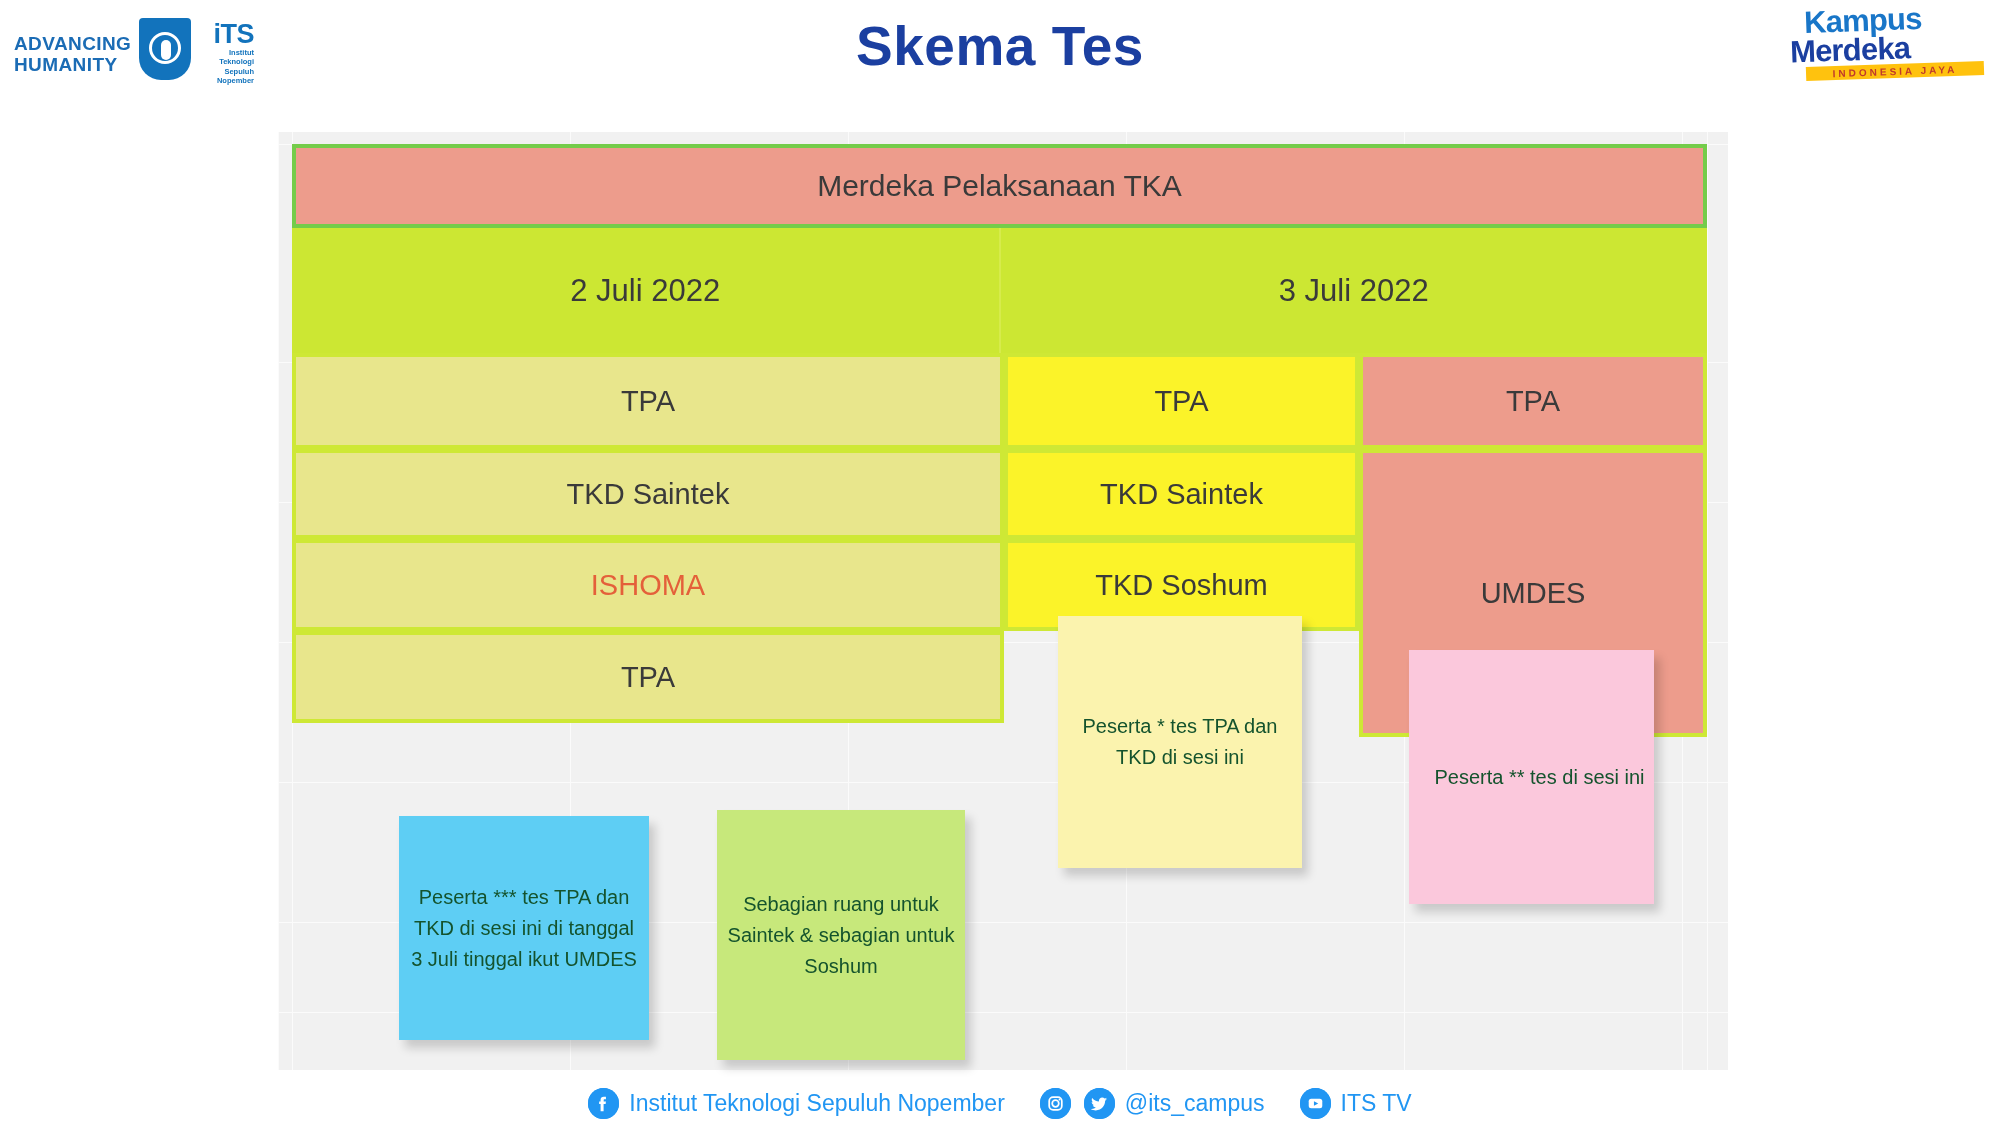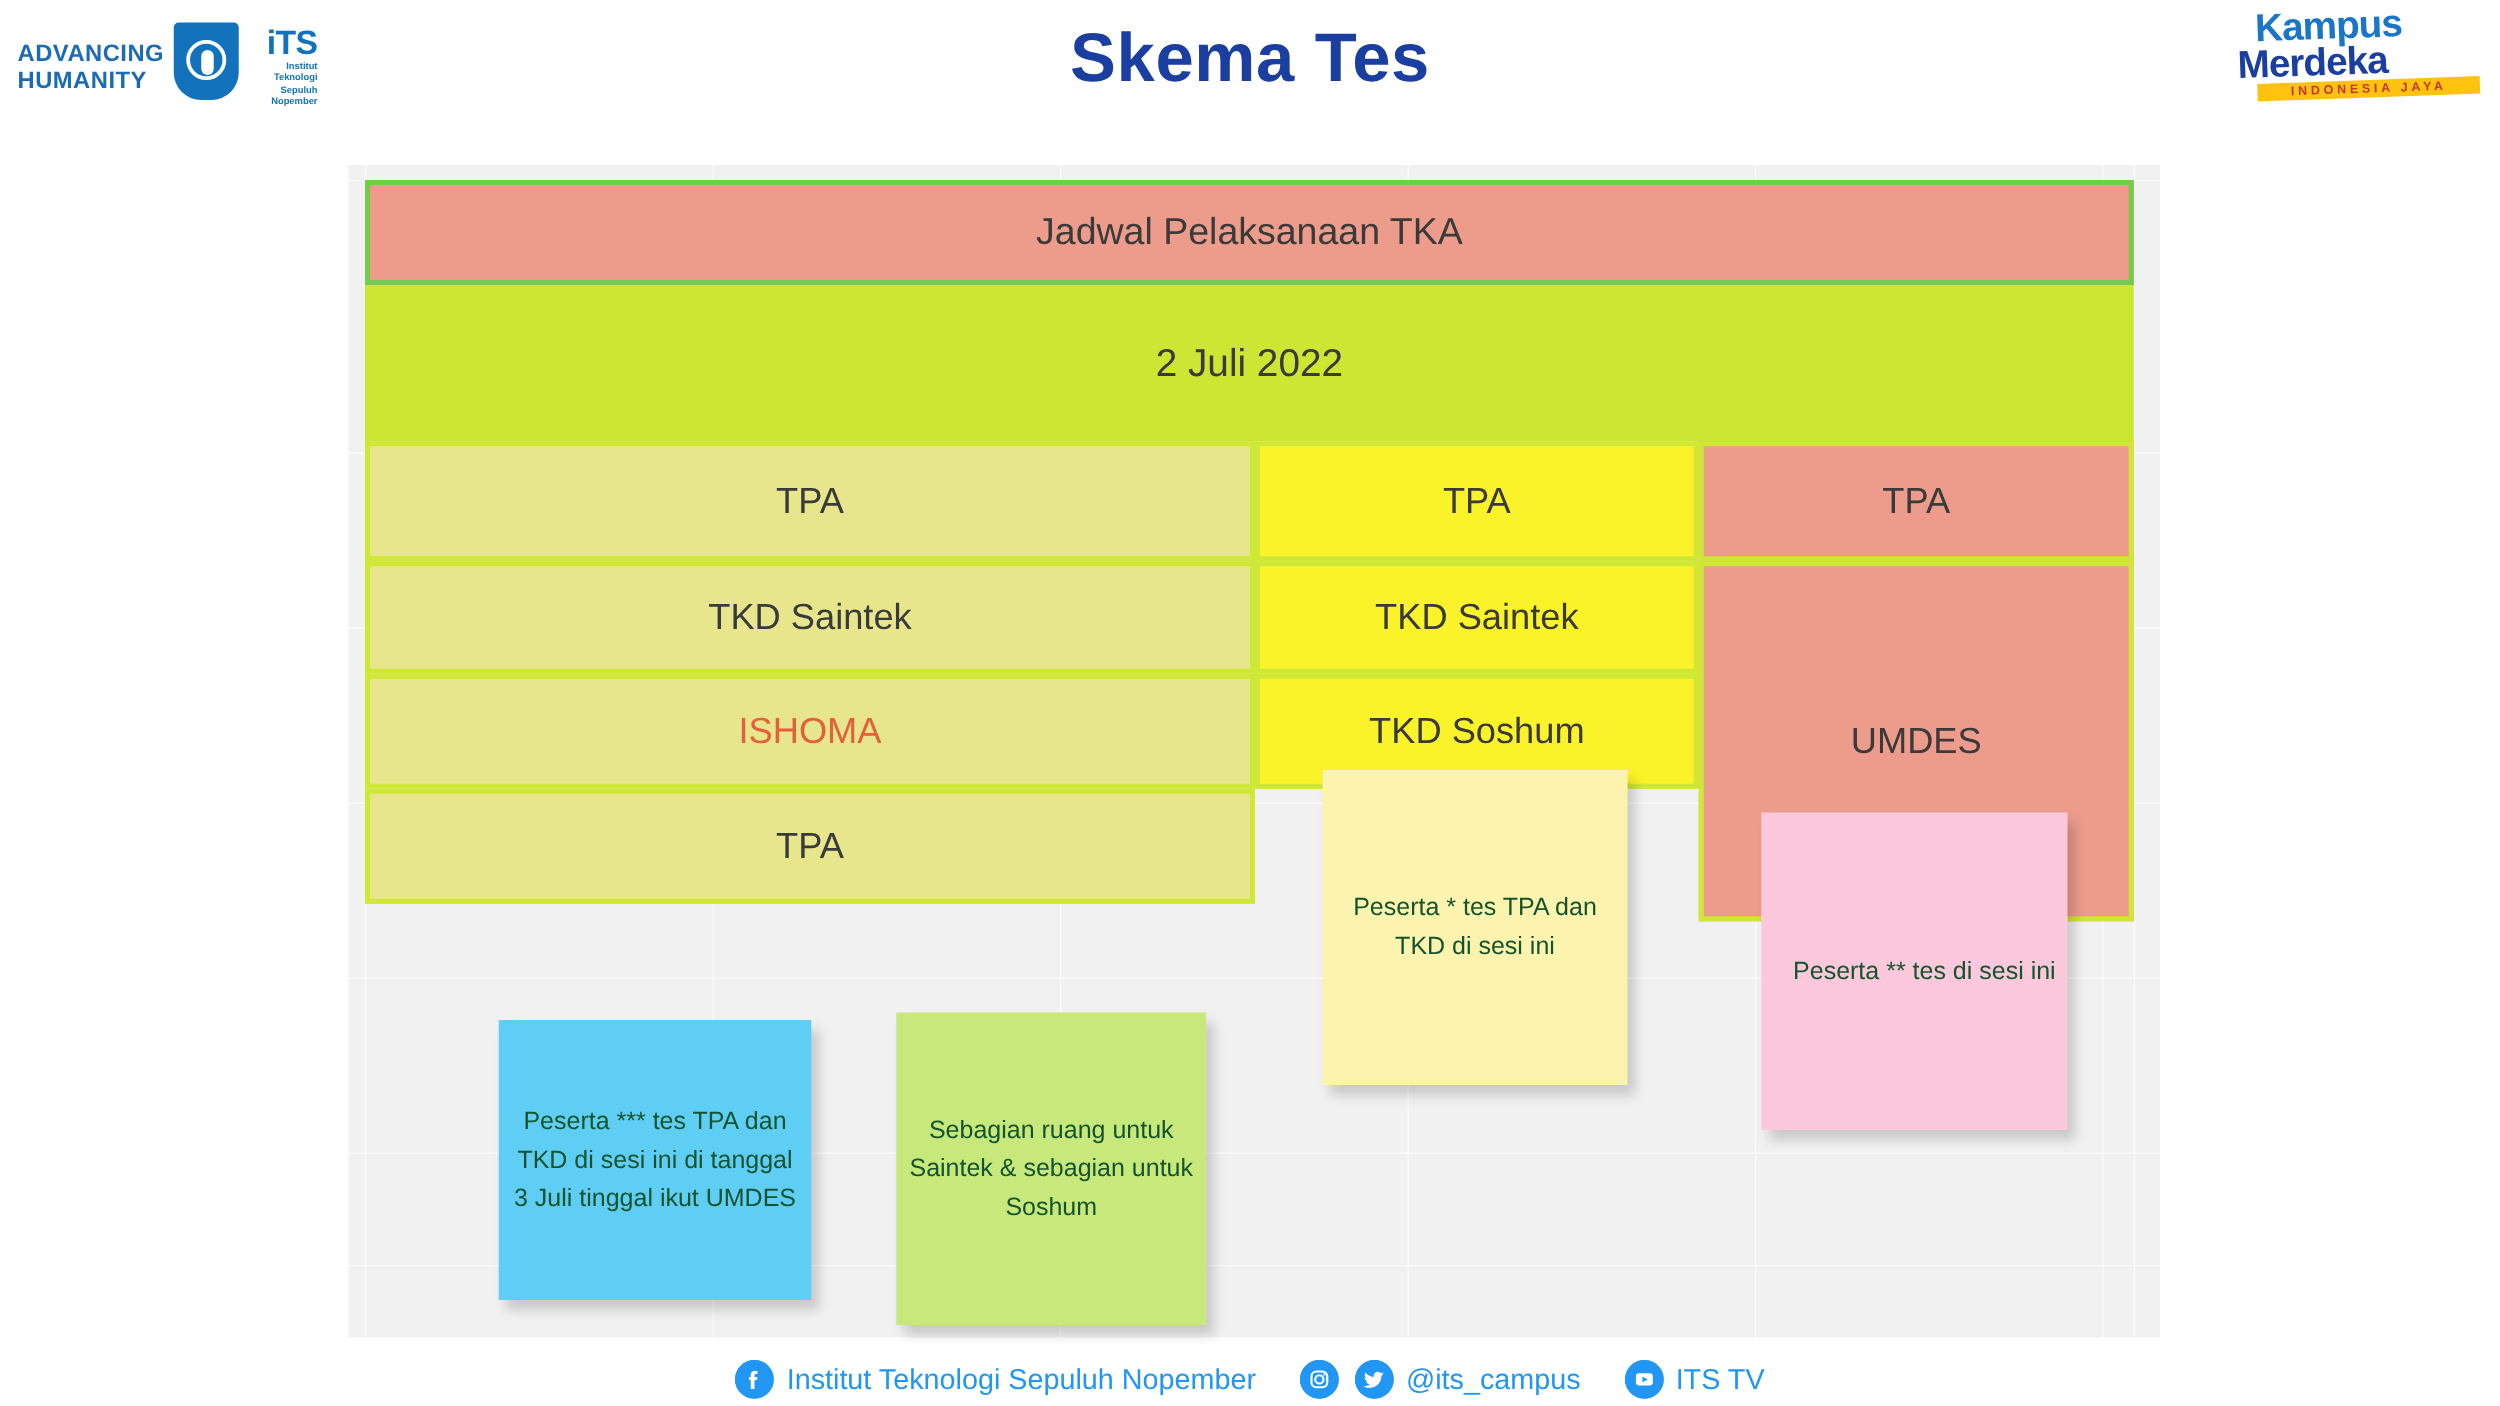--- a/index.html
+++ b/index.html
@@ -132,24 +132,25 @@
   <div class="gl-h" style="top:230px"></div>
   <div class="gl-h" style="top:370px"></div>
   <div class="gl-h" style="top:510px"></div>
   <div class="gl-h" style="top:650px"></div>
   <div class="gl-h" style="top:790px"></div>
   <div class="gl-h" style="top:880px"></div>
 </div>
 
 <div class="tbl">
 
-  <div class="hdr-row">Jadwal Pelaksanaan TKA</div>
+  <div class="hdr-row">Merdeka Pelaksanaan TKA</div>
 
   <div class="date-row">
     <div class="date-cell">2 Juli 2022</div>
+    <div class="date-cell sep">3 Juli 2022</div>
   </div>
 
   <div class="body-wrap">
 
     <div class="col1">
       <div class="c1cell" style="height:96px">TPA</div>
       <div class="c1cell" style="height:90px">TKD Saintek</div>
       <div class="c1cell ishoma" style="height:92px">ISHOMA</div>
       <div class="c1cell" style="height:92px">TPA</div>
     </div>

